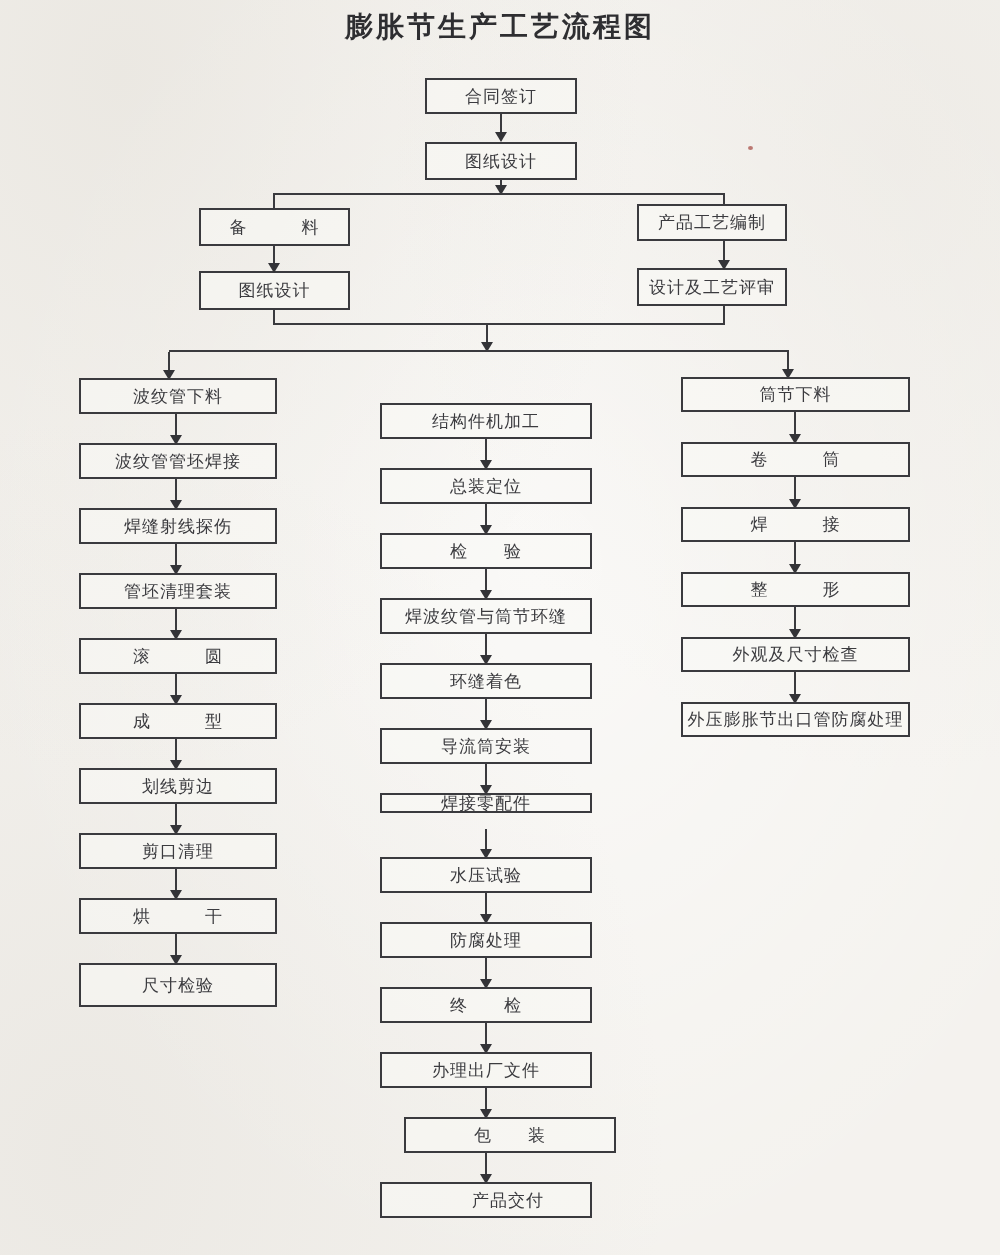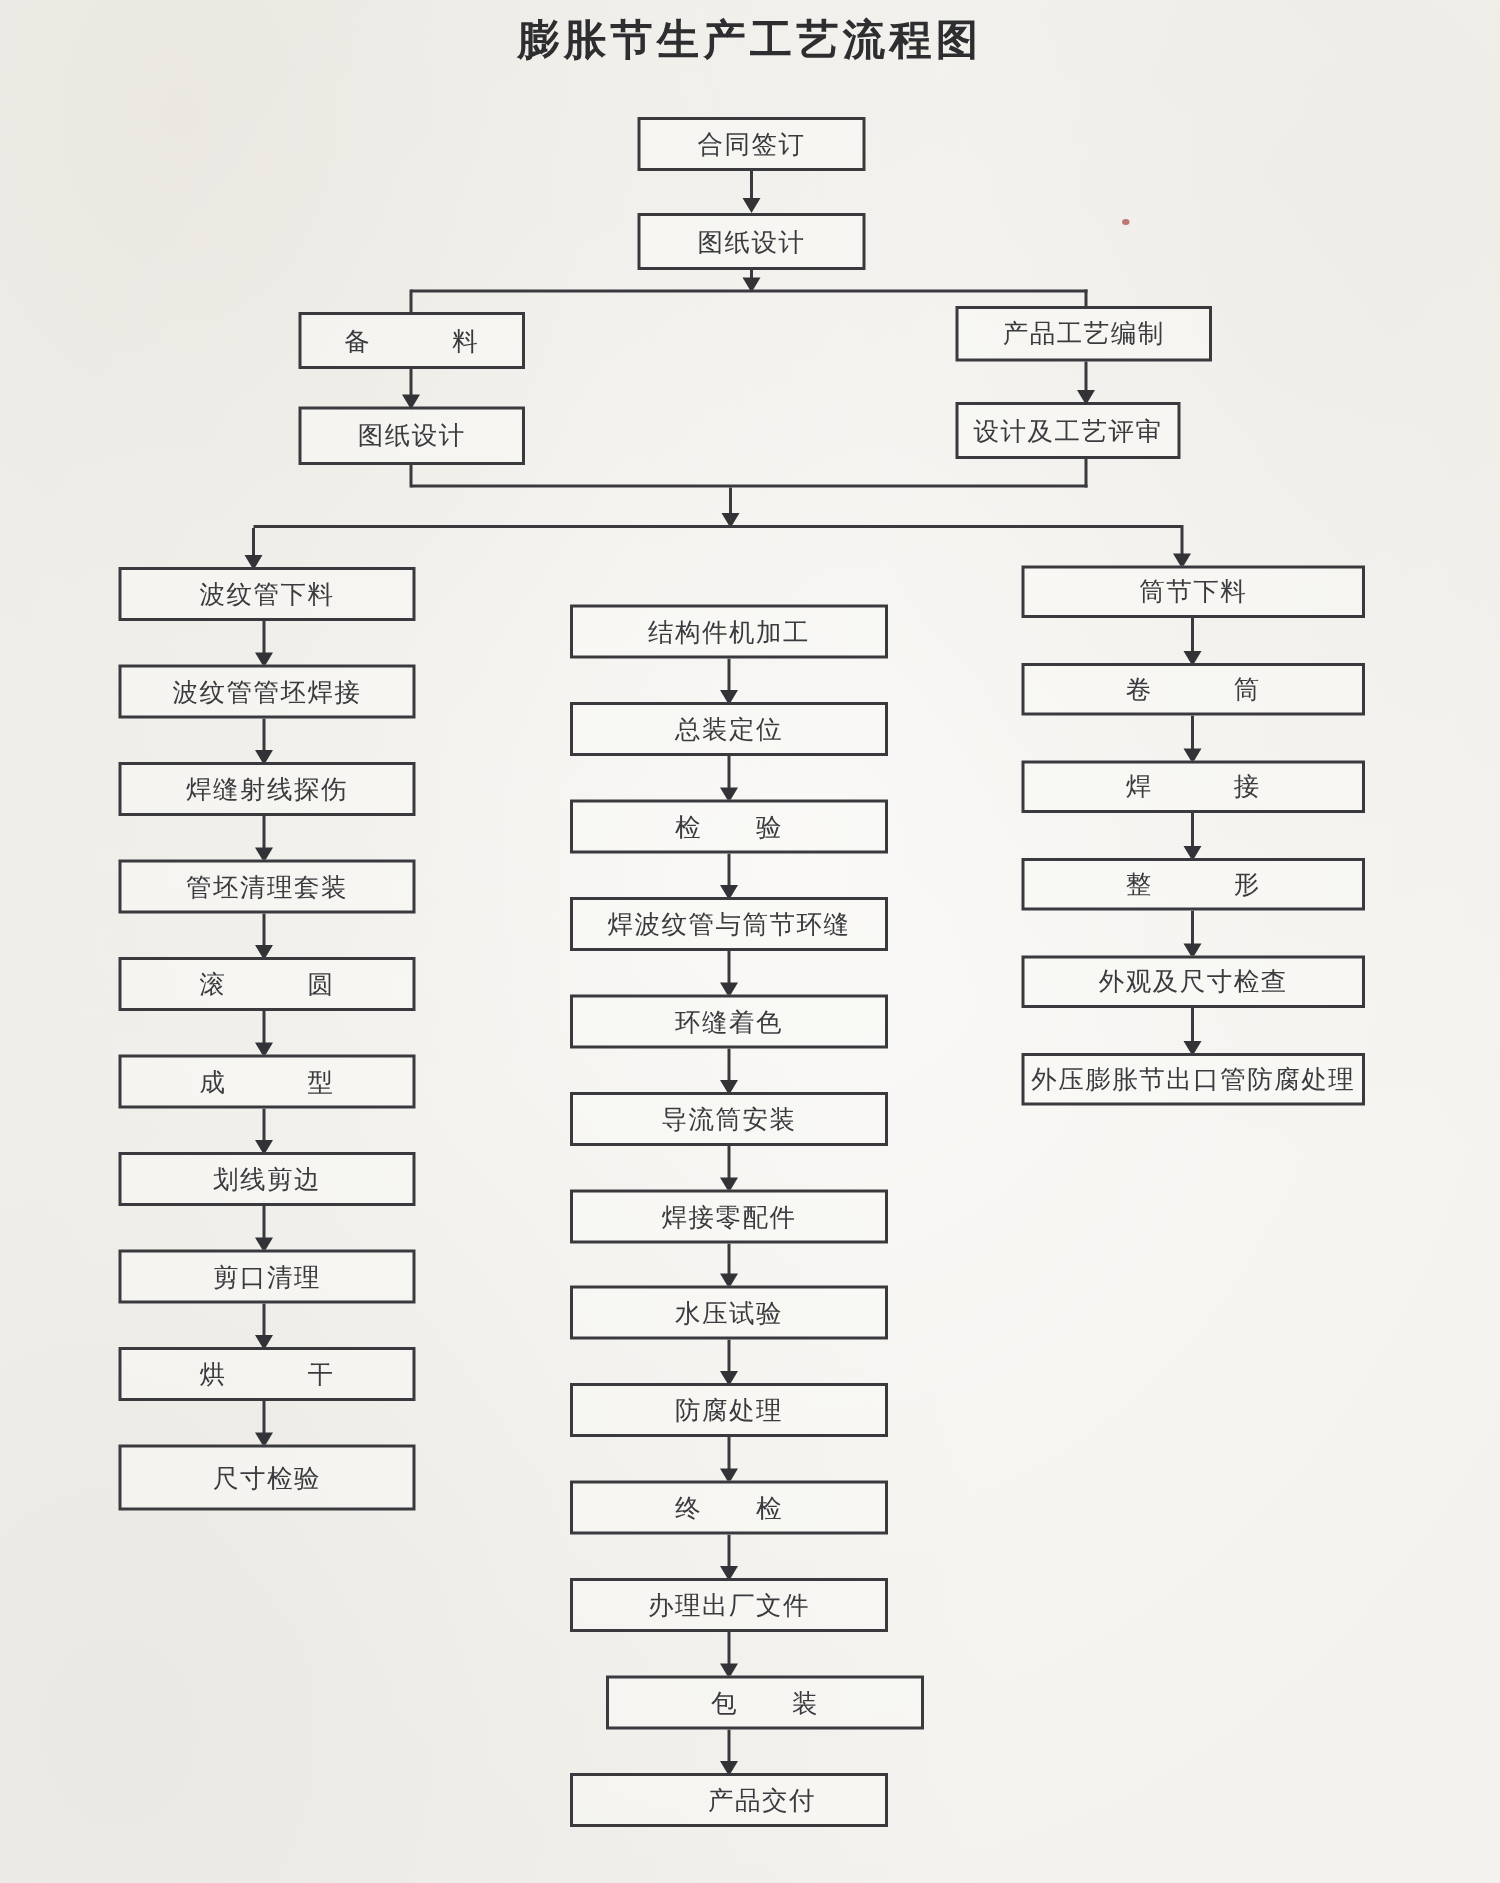--- a/index.html
+++ b/index.html
@@ -39,21 +39,21 @@
   }
   .speck{
     position:absolute;border-radius:50%;
     background:#a8504a;opacity:.75;
   }
   
   #b-contract{left:425px;top:78px;width:152px;height:36px;}
   #b-design{left:425px;top:142px;width:152px;height:38px;}
   #b-prep{left:199px;top:208px;width:151px;height:38px;}
   #b-recheck{left:199px;top:271px;width:151px;height:39px;}
-  #b-process{left:637px;top:204px;width:171px;height:37px;}
+  #b-process{left:637px;top:204px;width:150px;height:37px;}
   #b-review{left:637px;top:268px;width:150px;height:38px;}
 </style>
 </head>
 <body>
 
 <div id="page">
   <h1 id="title">膨胀节生产工艺流程图</h1>
 
   <div class="box" id="b-contract">合同签订</div>
   <div class="box" id="b-design">图纸设计</div>
@@ -149,21 +149,21 @@
       <div class="box" style="left: 79px; top: 898px; width: 198px; height: 36px;">烘　　　干</div>
       <div class="box" style="left: 79px; top: 963px; width: 198px; height: 44px;">尺寸检验</div>
     </div>
   <div id="col-middle">
       <div class="box" style="left: 380px; top: 403px; width: 212px; height: 36px;">结构件机加工</div>
       <div class="box" style="left: 380px; top: 468px; width: 212px; height: 36px;">总装定位</div>
       <div class="box" style="left: 380px; top: 533px; width: 212px; height: 36px;">检　　验</div>
       <div class="box" style="left: 380px; top: 598px; width: 212px; height: 36px;">焊波纹管与筒节环缝</div>
       <div class="box" style="left: 380px; top: 663px; width: 212px; height: 36px;">环缝着色</div>
       <div class="box" style="left: 380px; top: 728px; width: 212px; height: 36px;">导流筒安装</div>
-      <div class="box" style="left: 380px; top: 793px; width: 212px; height: 36px;">焊接零配件</div>
+      <div class="box" style="left: 380px; top: 793px; width: 212px; height: 20px;">焊接零配件</div>
       <div class="box" style="left: 380px; top: 857px; width: 212px; height: 36px;">水压试验</div>
       <div class="box" style="left: 380px; top: 922px; width: 212px; height: 36px;">防腐处理</div>
       <div class="box" style="left: 380px; top: 987px; width: 212px; height: 36px;">终　　检</div>
       <div class="box" style="left: 380px; top: 1052px; width: 212px; height: 36px;">办理出厂文件</div>
       <div class="box" style="left: 380px; top: 1117px; width: 212px; height: 36px; margin-left: 24px;">包　　装</div>
       <div class="box" style="left: 380px; top: 1182px; width: 212px; height: 36px; padding-left: 44px;">产品交付</div>
     </div>
   <div id="col-right">
       <div class="box" style="left: 681px; top: 377px; width: 229px; height: 35px;">筒节下料</div>
       <div class="box" style="left: 681px; top: 442px; width: 229px; height: 35px;">卷　　　筒</div>

